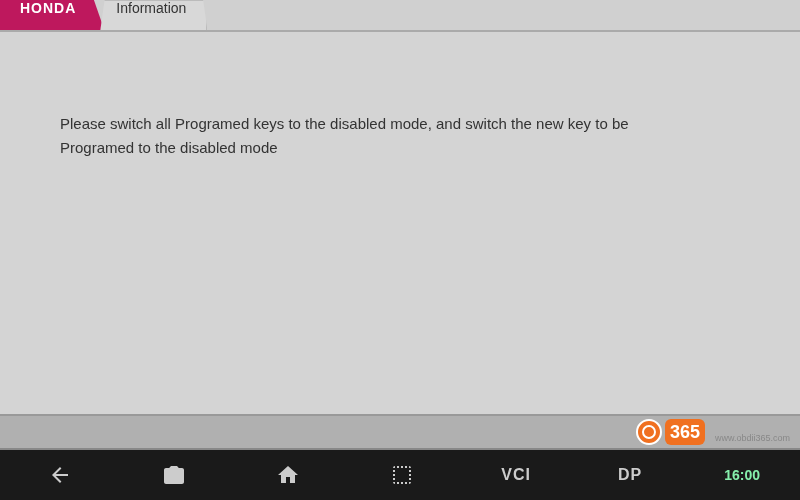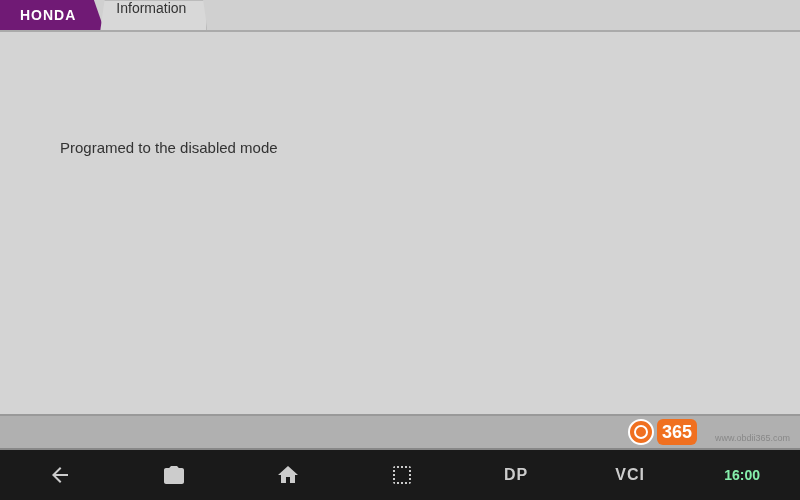--- a/index.html
+++ b/index.html
@@ -16,27 +16,26 @@
     
     .header {
       display: flex;
       align-items: stretch;
       height: 32px;
       background: #d0d0d0;
       border-bottom: 2px solid #aaa;
     }
 
     .honda-tab {
-      background: #701a75;
+      background: #be185d;
       color: white;
       font-weight: bold;
       font-size: 14px;
       padding: 0 20px;
       display: flex;
-      align-items: center;
       clip-path: polygon(0 0, 90% 0, 100% 100%, 0 100%);
       padding-right: 28px;
       letter-spacing: 1px;
     }
 
     .info-tab {
       background: #d8d8d8;
       color: #333;
       font-size: 14px;
       padding: 0 20px 16px 16px;
@@ -106,21 +105,21 @@
     .time-display {
       color: #86efac;
       font-size: 14px;
       font-weight: bold;
     }
 
     
     .sep-right {
       display: flex;
       align-items: flex-start;
-      gap: 8px;
+      gap: 0;
     }
 
     .logo-badge {
       display: flex;
       align-items: center;
       background: #f07020;
       border-radius: 6px;
       padding: 2px 5px;
       height: 26px;
     }
@@ -173,21 +172,21 @@
   <div class="honda-tab">
     <span>HONDA</span>
   </div>
   <div class="info-tab">
     <span>Information</span>
   </div>
 </div>
 
 <div class="main-content">
   <div class="info-text">
-    <br>
+    <span>Please switch all Programed keys to the disabled mode,  and switch the new key to be</span><br>
     <span>Programed to the disabled mode</span>
   </div>
 </div>
 
 <div class="separator-bar">
   <div class="sep-right">
     <div class="logo-wrapper">
       <div class="logo-circle-badge">
         <div class="logo-circle-inner"></div>
       </div>
@@ -219,23 +218,23 @@
     </svg>
   </div>
 
   <div class="nav-icon">
     <svg width="24" height="24" viewBox="0 0 24 24" fill="#ccc">
       <path d="M3 5h2V3a2 2 0 0 0-2 2zm0 8h2v-2H3v2zm4 8h2v-2H7v2zM3 9h2V7H3v2zm10-6h-2v2h2V3zm6 0v2h2a2 2 0 0 0-2-2zM5 21v-2H3a2 2 0 0 0 2 2zm-2-4h2v-2H3v2zM9 3H7v2h2V3zm2 18h2v-2h-2v2zm8-8h2v-2h-2v2zm0 8a2 2 0 0 0 2-2h-2v2zm0-12h2V7h-2v2zm0 8h2v-2h-2v2zm-4 4h2v-2h-2v2zm0-16h2V3h-2v2z"></path>
     </svg>
   </div>
 
   <div class="nav-icon">
+    <span class="nav-text">VCI</span>
+  </div>
+
+  <div class="nav-icon">
     <span class="nav-text">DP</span>
-  </div>
-
-  <div class="nav-icon">
-    <span class="nav-text">VCI</span>
   </div>
 
   <div class="time-display">
     <span>16:00</span>
   </div>
 </div>
 
 </body></html>

